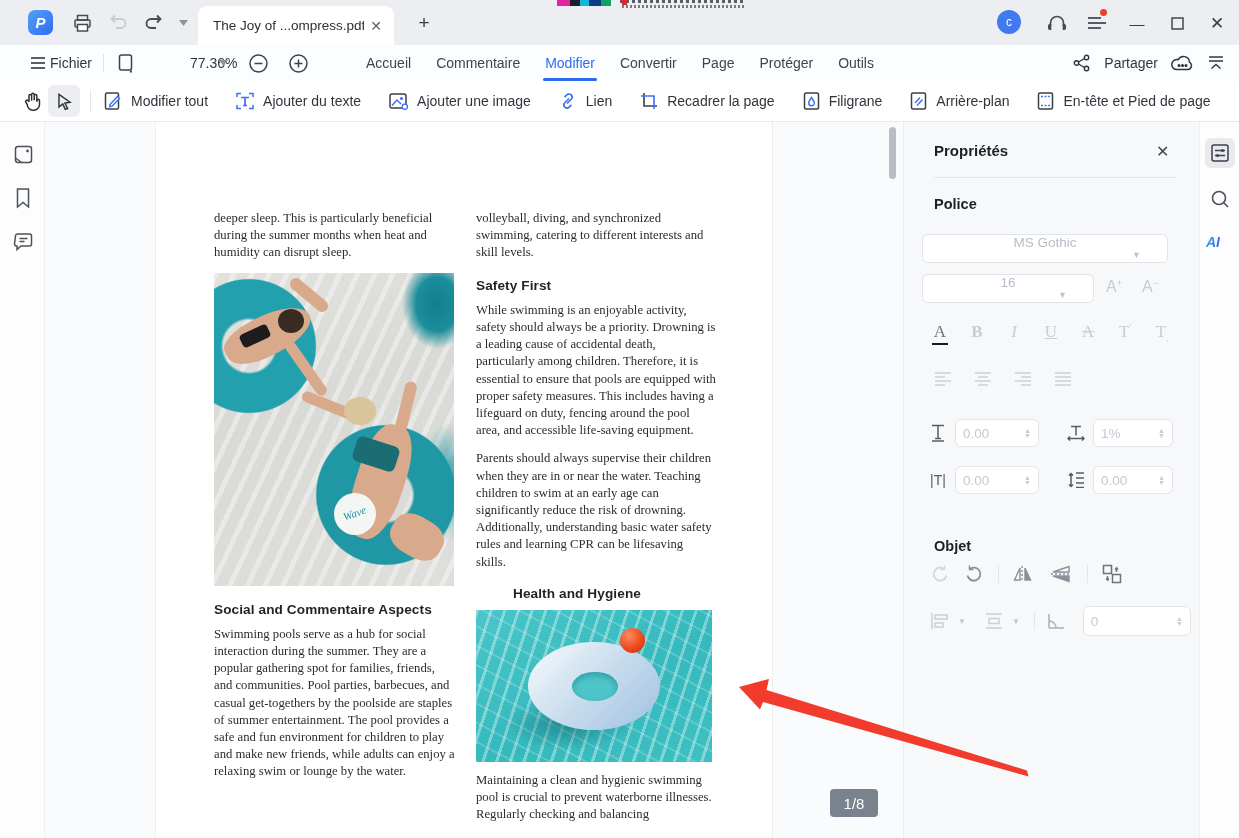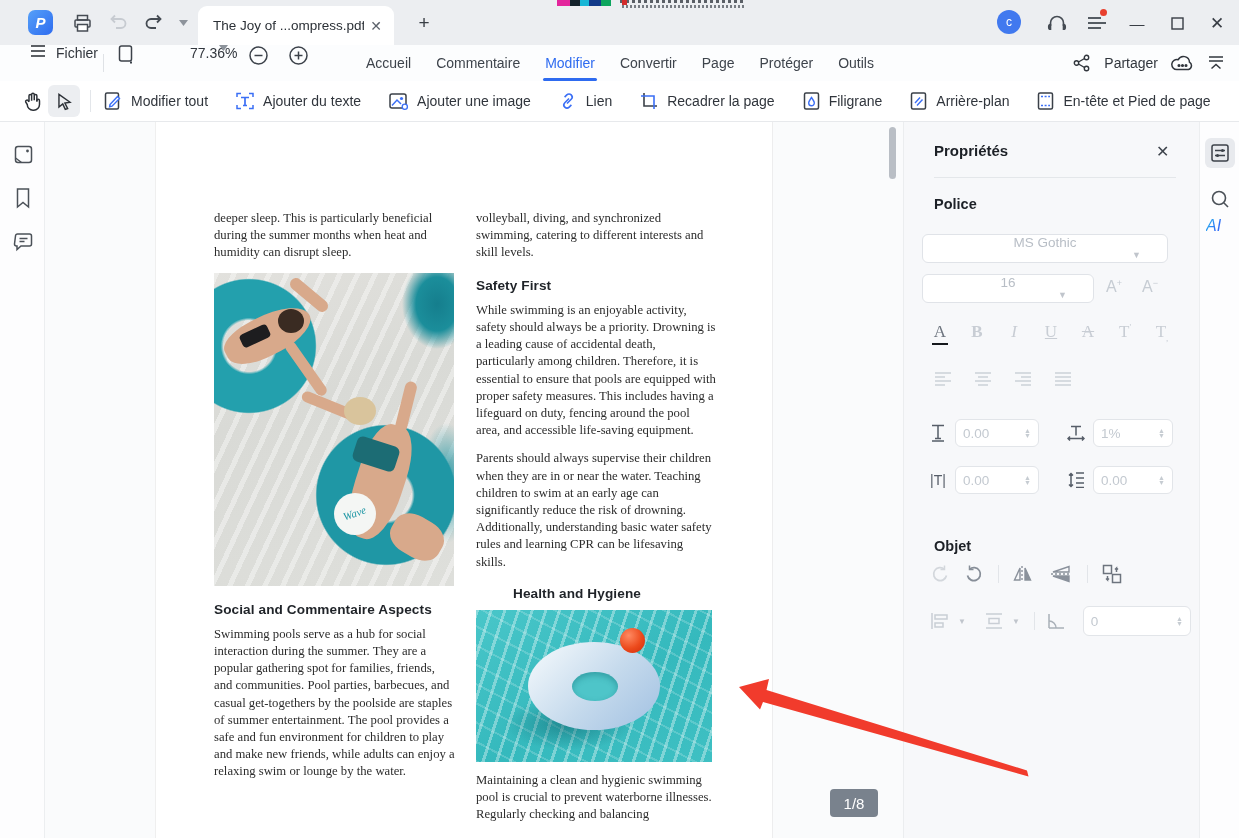--- a/index.html
+++ b/index.html
@@ -31,21 +31,21 @@
              border-radius:9px 9px 0 0; display:flex; align-items:center; padding:0 12px 0 15px; }
   .doc-tab .t { font-size:13.5px; color:#2b3036; flex:1; white-space:nowrap; overflow:hidden; }
   .doc-tab .x { color:#5b616a; font-size:14px; margin-left:6px; }
   .avatar { position:absolute; left:997px; top:10px; width:24px; height:24px; border-radius:50%;
             background:#4179ef; color:#fff; font-size:12px; display:flex; align-items:center; justify-content:center; }
   .menudot { position:absolute; left:14px; top:-3px; width:7px; height:7px; border-radius:50%; background:#e8402e; }
   .winglyph { font-size:15px; color:#383d45; }
 
   
   .menubar { position:absolute; left:0; top:45px; width:1239px; height:36px; background:#fcfdfe; }
-  .mb-item { position:absolute; top:0; height:36px; display:flex; align-items:flex-start; gap:10px; color:#31363d; font-size:14px; }
+  .mb-item { position:absolute; top:0; height:36px; display:flex; align-items:center; gap:4px; color:#31363d; font-size:14px; }
   .mb-sep { position:absolute; left:103px; top:9px; width:1px; height:18px; background:#dfe2e6; }
   .mb-tabs { position:absolute; left:366px; top:0; height:36px; display:flex; gap:25px; align-items:center; }
   .mb-tab { font-size:14px; color:#3e444c; height:36px; display:flex; align-items:center; position:relative; }
   .mb-tab.active { color:#2e6bf0; }
   .mb-tab.active::after { content:""; position:absolute; left:-2px; right:-2px; bottom:0; height:3px; background:#2e6bf0; border-radius:2px; }
   .mb-right { position:absolute; right:14px; top:0; height:36px; display:flex; align-items:center; gap:13px; color:#31363d; font-size:14px; }
 
   
   .toolbar { position:absolute; left:0; top:81px; width:1239px; height:41px; background:#fff; border-bottom:1px solid #e7e9ec; display:flex; align-items:center; padding-left:16px; }
   .tool-btn { width:32px; height:32px; border-radius:6px; display:flex; align-items:center; justify-content:center; color:#2c3137; }
@@ -134,21 +134,21 @@
   .spinbox .arrows { margin-left:auto; display:flex; flex-direction:column; line-height:5px; font-size:7px; color:#c6ccd2; }
   .obj-row1 { position:absolute; left:26px; top:442px; display:flex; align-items:center; gap:14px; }
   .obj-row2 { position:absolute; left:26px; top:484px; display:flex; align-items:center; gap:8px; }
   .vsep { width:1px; height:18px; background:#e2e5e9; }
   .caret-s { font-size:8px; color:#c0c5cc; }
 
   
   .right-rail { position:absolute; left:1199px; top:0; width:40px; height:716px; background:#fdfdfe; border-left:1px solid #eceef0; }
   .rr-btn { position:absolute; left:5px; width:30px; height:30px; border-radius:6px; display:flex; align-items:center; justify-content:center; color:#3c424a; }
   .rr-btn.active { background:#e8eaee; }
-  .ai-label { position:absolute; left:6px; top:95px; font-size:16px; font-weight:normal; font-style:italic;
+  .ai-label { position:absolute; left:6px; top:112px; font-size:14px; font-weight:bold; font-style:italic;
               background:linear-gradient(120deg,#27c0ee,#2f6bf5 70%); -webkit-background-clip:text; background-clip:text; color:transparent; }
 
   .arrow-overlay { position:absolute; inset:0; pointer-events:none; z-index:50; }
 </style>
 </head>
 <body>
 
 <div class="app">
 
   <div class="titlebar">

